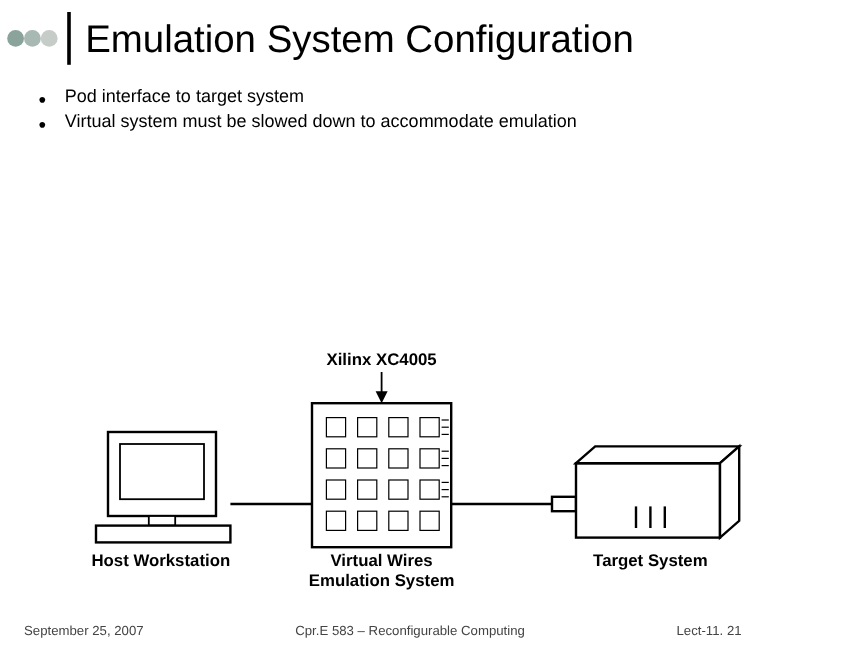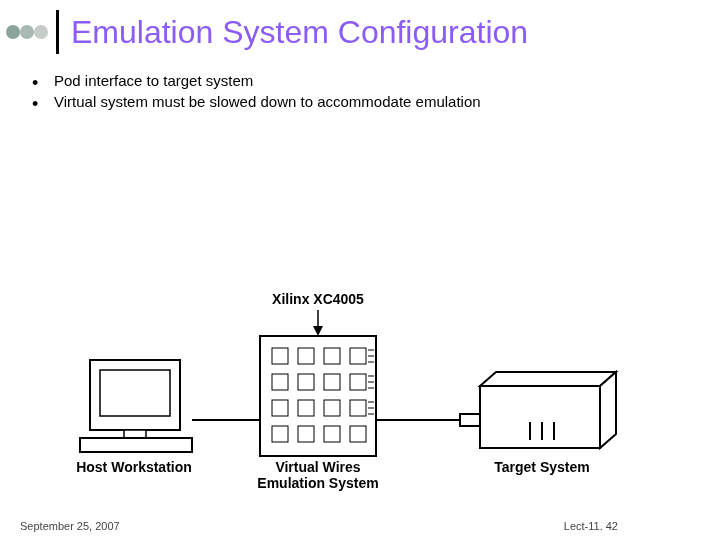--- a/index.html
+++ b/index.html
@@ -27,21 +27,21 @@
   }
   .divider {
     width: 3px;
     height: 44px;
     background: #000;
     margin-right: 12px;
   }
   .title {
     font-size: 32px;
     font-weight: 400;
-    color: #8b5cf6;
+    color: #000000;
   }
   .bullets {
     padding: 4px 30px 0 32px;
   }
   .bullets li {
     list-style: none;
     font-size: 15px;
     line-height: 1.25;
     color: #000;
     position: relative;
@@ -165,14 +165,15 @@
     <line x1="470" y1="132" x2="470" y2="150" stroke="#000" stroke-width="2"></line>
     <line x1="482" y1="132" x2="482" y2="150" stroke="#000" stroke-width="2"></line>
     <line x1="494" y1="132" x2="494" y2="150" stroke="#000" stroke-width="2"></line>
   </g>
   <text x="482" y="182" class="dlabel" text-anchor="middle">Target System</text>
 </svg>
 </div>
 
 <div class="footer">
   <span>September 25, 2007</span>
-  <span>Lect-11. 42</span>
+  <span>Cpr.E 583 – Reconfigurable Computing</span>
+  <span>Lect-11. 21</span>
 </div>
 
 </body></html>

